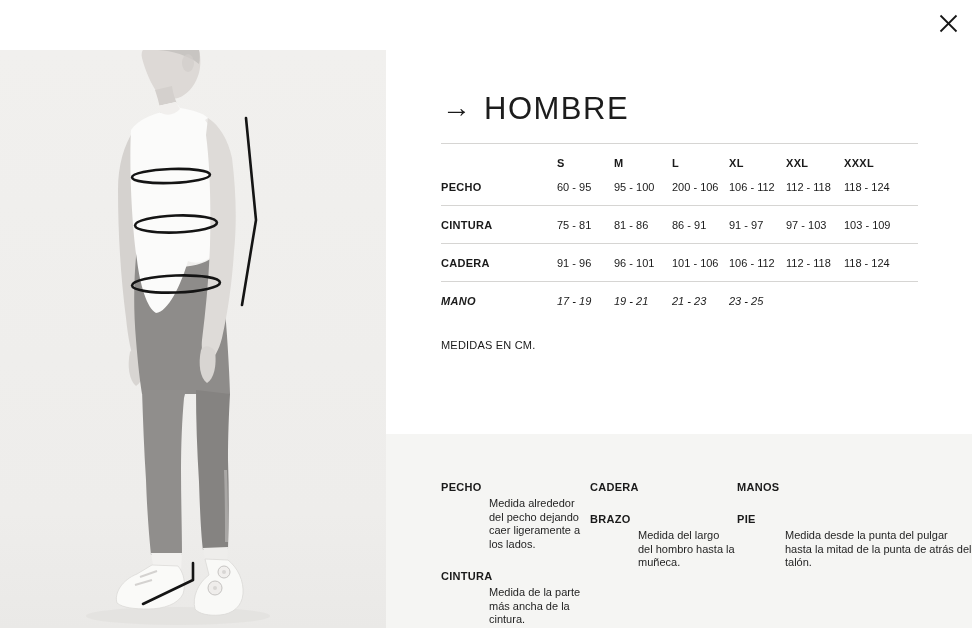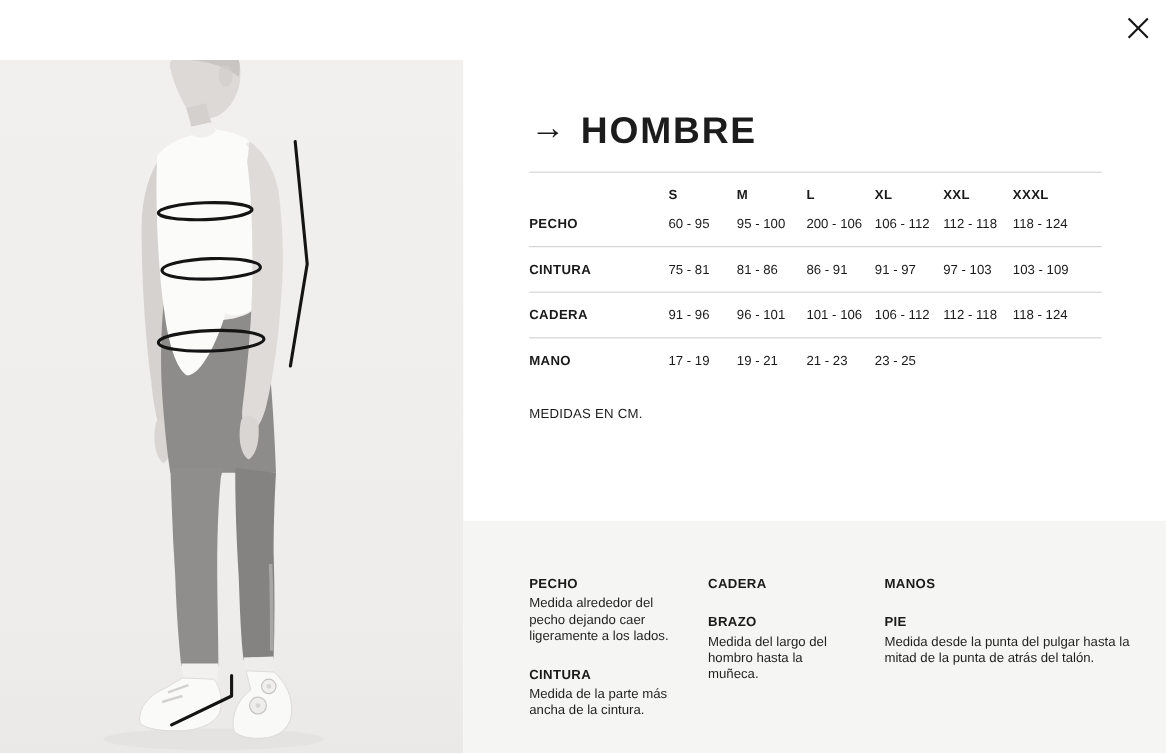--- a/index.html
+++ b/index.html
@@ -10,40 +10,40 @@
   
   .topbar { position:absolute; left:0; top:0; width:972px; height:50px; background:#ffffff; }
   .close-btn { position:absolute; left:932px; top:7px; width:32px; height:32px; background:none; border:none; cursor:pointer; display:flex; align-items:center; justify-content:center; }
 
   
   .photo { position:absolute; left:0; top:50px; width:386px; height:578px; background:#f0efed; }
 
   
   .title { position:absolute; left:442px; top:93px; display:flex; align-items:center; gap:13px; }
   .title .arrow { font-size:29px; font-weight:400; line-height:1; transform:translateY(-1px); }
-  .title .ttl-text { font-size:31px; font-weight:700; letter-spacing:1.5px; line-height:1; color:#1c1c1c; }
+  .title .ttl-text { font-size:31px; font-weight:400; letter-spacing:1.5px; line-height:1; color:#1c1c1c; }
 
   
   .size-table { position:absolute; left:441px; top:143px; width:477px; border-top:1px solid #d6d5d3; font-size:11px; }
   .trow { display:grid; grid-template-columns:116px 57px 58px 57px 57px 58px 1fr; align-items:baseline; }
   .thead-row { padding-top:12px; }
   .thead-row .tcell { font-weight:bold; letter-spacing:0.3px; }
   .first-data-row { padding-top:10px; padding-bottom:11px; border-bottom:1px solid #d6d5d3; }
   .mid-row { padding-top:12px; padding-bottom:11px; border-bottom:1px solid #d6d5d3; }
-  .last-row { padding-top:12px; }
+  .last-row { padding-top:12px;font-style:italic; }
   .tlabel { font-weight:bold; letter-spacing:0.3px; }
   .tcell, .tval { line-height:14px; white-space:nowrap; }
 
   .note { position:absolute; left:441px; top:338px; font-size:11px; letter-spacing:0.2px; line-height:14px; }
 
   
   .panel { position:absolute; left:386px; top:434px; width:586px; height:194px; background:#f5f5f3; }
   .defs { position:absolute; left:55px; top:47px; display:grid; grid-template-columns:149px 147px 238px; }
   .def-item .term { font-size:11px; font-weight:bold; letter-spacing:0.3px; line-height:13px; margin-bottom:3px; }
-  .def-item .desc { font-size:11px; line-height:13.5px; color:#1f1f1f; }
+  .def-item .desc { font-size:11px; line-height:13.5px; color:#1f1f1f;margin-left:48px; }
   .dcol-0 .desc, .dcol-1 .desc { max-width:120px; }
   .dcol-2 .desc { max-width:232px; }
   .def-item + .def-item { margin-top:19px; }
 </style>
 </head>
 <body>
 
 <div class="page">
 
   <div class="topbar">

